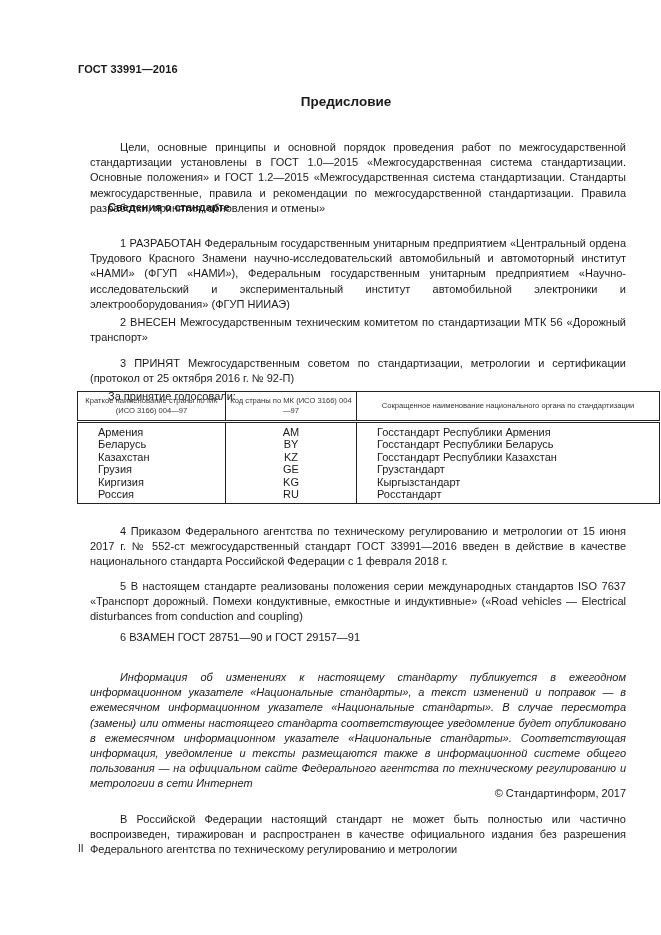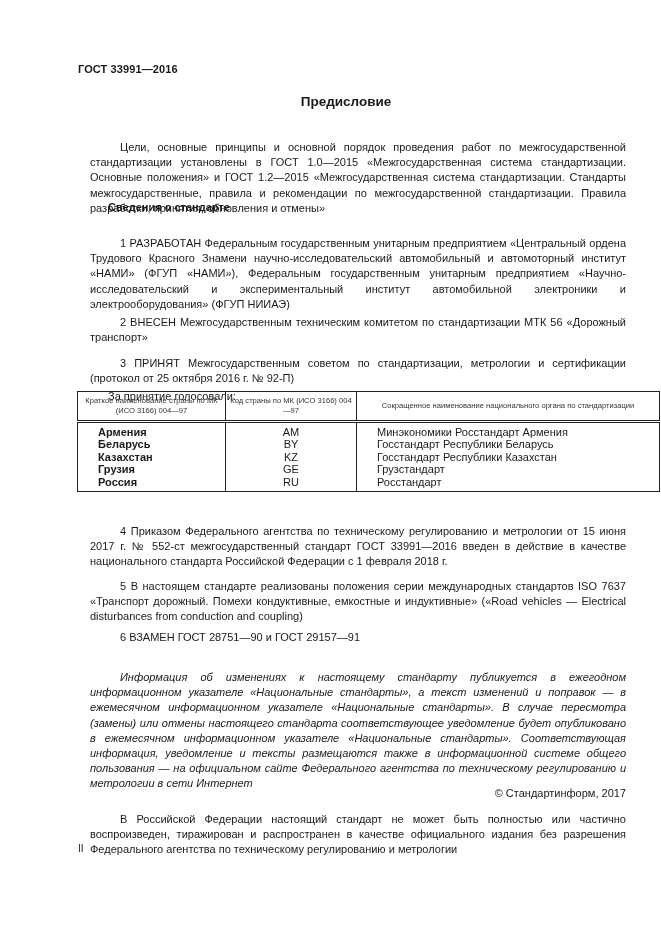--- a/index.html
+++ b/index.html
@@ -28,21 +28,21 @@
     text-align: center; padding: 4px 2px 4px 2px;
     border-top: 1px solid #222; border-left: 1px solid #222; border-right: 1px solid #222;
     border-bottom: 3px double #222; height: 20px;
   }
   table.votes td {
     border-left: 1px solid #222; border-right: 1px solid #222;
     padding: 0 0 0 0; line-height: 12.4px; vertical-align: top;
   }
   table.votes tr.first td { padding-top: 3px; }
   table.votes tr.last td { border-bottom: 1px solid #222; padding-bottom: 3px; }
-  td.c1 { padding-left: 20px !important; font-weight: bold; }
+  td.c1 { padding-left: 20px !important; }
   td.c2 { text-align: center; }
   td.c3 { padding-left: 20px !important; }
   .page-num { position: absolute; left: 78px; top: 843px; font-size: 10px; }
 </style>
 </head>
 <body>
 
 <div class="doc-code">ГОСТ 33991—2016</div>
 <div class="title">Предисловие</div>
 
@@ -61,36 +61,41 @@
     <tr>
       <th style="width:143px;">Краткое наименование страны по МК (ИСО 3166) 004—97</th>
       <th style="width:126px;">Код страны по МК (ИСО 3166) 004—97</th>
       <th>Сокращенное наименование национального органа по стандартизации</th>
     </tr>
   </thead>
   <tbody>
     <tr class="first">
       <td class="c1">Армения</td>
       <td class="c2">AM</td>
-      <td class="c3">Минэкономики Росстандарт Армения</td>
+      <td class="c3">Госстандарт Республики Армения</td>
     </tr>
     <tr>
       <td class="c1">Беларусь</td>
       <td class="c2">BY</td>
       <td class="c3">Госстандарт Республики Беларусь</td>
     </tr>
     <tr>
       <td class="c1">Казахстан</td>
       <td class="c2">KZ</td>
       <td class="c3">Госстандарт Республики Казахстан</td>
     </tr>
     <tr>
       <td class="c1">Грузия</td>
       <td class="c2">GE</td>
       <td class="c3">Грузстандарт</td>
+    </tr>
+    <tr>
+      <td class="c1">Киргизия</td>
+      <td class="c2">KG</td>
+      <td class="c3">Кыргызстандарт</td>
     </tr>
     <tr class="last">
       <td class="c1">Россия</td>
       <td class="c2">RU</td>
       <td class="c3">Росстандарт</td>
     </tr>
   </tbody>
 </table>
 
 <p class="para" style="top:512px;">4 Приказом Федерального агентства по техническому регулированию и метрологии от 15 июня 2017 г. № 552-ст  межгосударственный стандарт ГОСТ 33991—2016 введен в действие в качестве национального стандарта Российской Федерации с 1 февраля 2018 г.</p>

